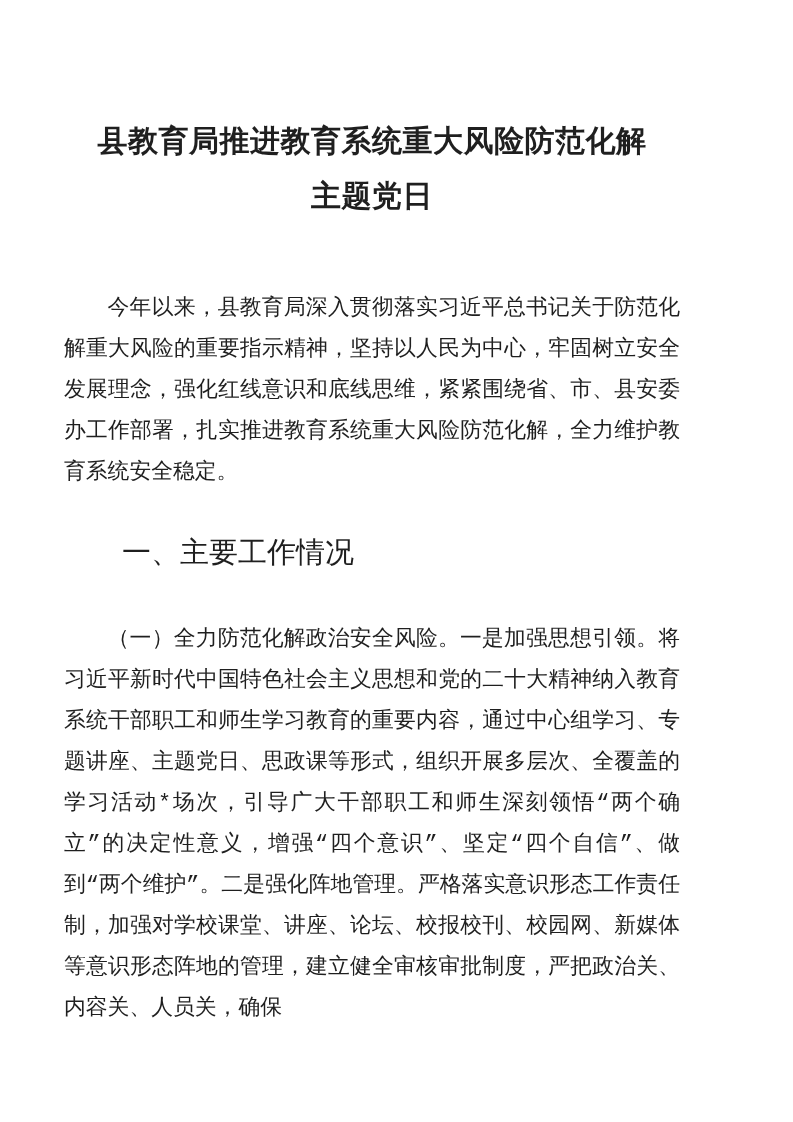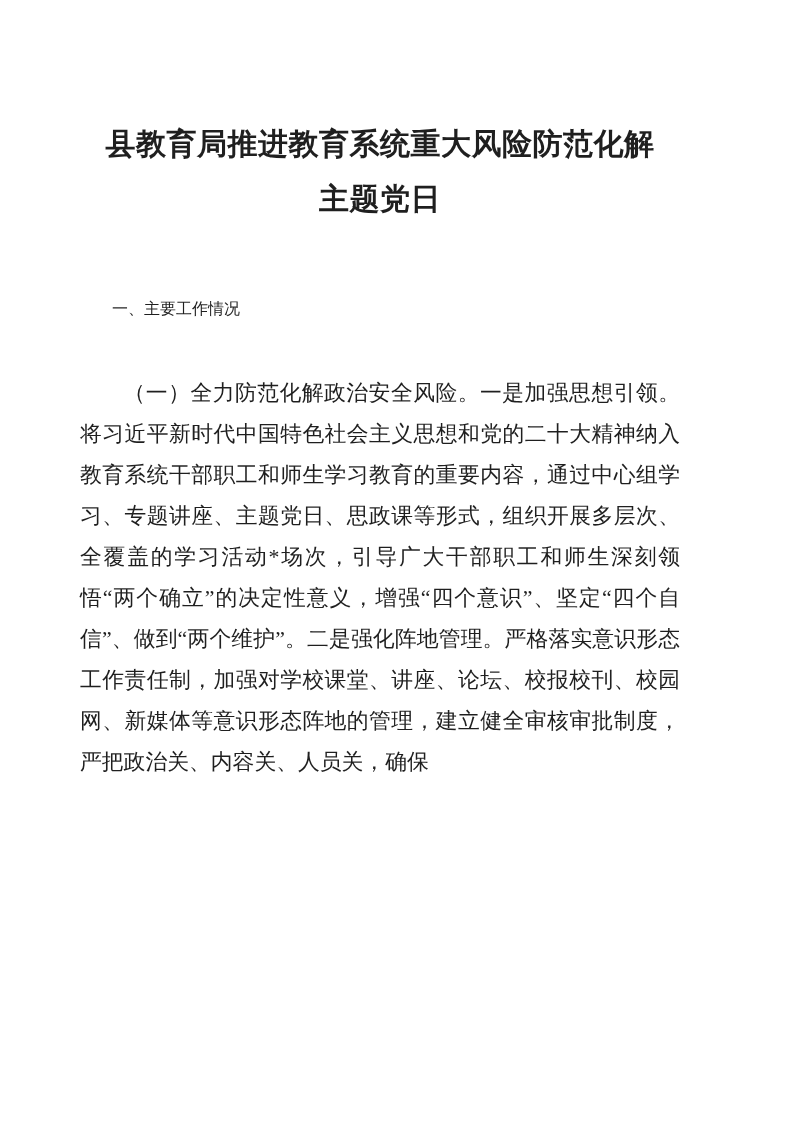--- a/index.html
+++ b/index.html
@@ -7,22 +7,22 @@
     padding: 0;
     background: #ffffff;
   }
   .page {
     position: relative;
     width: 793px;
     height: 1122px;
     margin: 0 auto;
     background: #ffffff;
     box-sizing: border-box;
-    padding: 116px 113px 0 80px;
-    font-family: Liberation Serif, serif;
+    padding: 116px 113px 0 64px;
+    font-family: Liberation Mono, monospace;
     color: #1f1f1f;
     overflow: hidden;
   }
   .doc-title {
     margin: 0 0 62px 0;
     font-size: 30px;
     line-height: 55px;
     font-weight: 700;
     text-align: center;
     letter-spacing: 0.5px;
@@ -34,37 +34,38 @@
     margin: 0;
     font-size: 21.8px;
     line-height: 41px;
     text-align: justify;
     text-justify: inter-ideograph;
     text-indent: 2em;
     word-break: break-all;
   }
   .section-heading {
     margin: 41px 0 0 0;
-    font-size: 16px;
+    font-size: 29px;
     line-height: 41px;
     font-weight: 400;
     text-indent: 2em;
   }
   .spaced {
     margin-top: 44px;
   }
 </style>
 </head>
 <body>
 
 <div class="page">
 
   <h1 class="doc-title">
     <span class="title-line">县教育局推进教育系统重大风险防范化解</span>
     <span class="title-line">主题党日</span>
   </h1>
 
+  <p class="body-para">今年以来，县教育局深入贯彻落实习近平总书记关于防范化解重大风险的重要指示精神，坚持以人民为中心，牢固树立安全发展理念，强化红线意识和底线思维，紧紧围绕省、市、县安委办工作部署，扎实推进教育系统重大风险防范化解，全力维护教育系统安全稳定。</p>
 
   <h2 class="section-heading">一、主要工作情况</h2>
 
   <p class="body-para spaced">（一）全力防范化解政治安全风险。一是加强思想引领。将习近平新时代中国特色社会主义思想和党的二十大精神纳入教育系统干部职工和师生学习教育的重要内容，通过中心组学习、专题讲座、主题党日、思政课等形式，组织开展多层次、全覆盖的学习活动*场次，引导广大干部职工和师生深刻领悟“两个确立”的决定性意义，增强“四个意识”、坚定“四个自信”、做到“两个维护”。二是强化阵地管理。严格落实意识形态工作责任制，加强对学校课堂、讲座、论坛、校报校刊、校园网、新媒体等意识形态阵地的管理，建立健全审核审批制度，严把政治关、内容关、人员关，确保</p>
 
 </div>
 
 </body></html>

